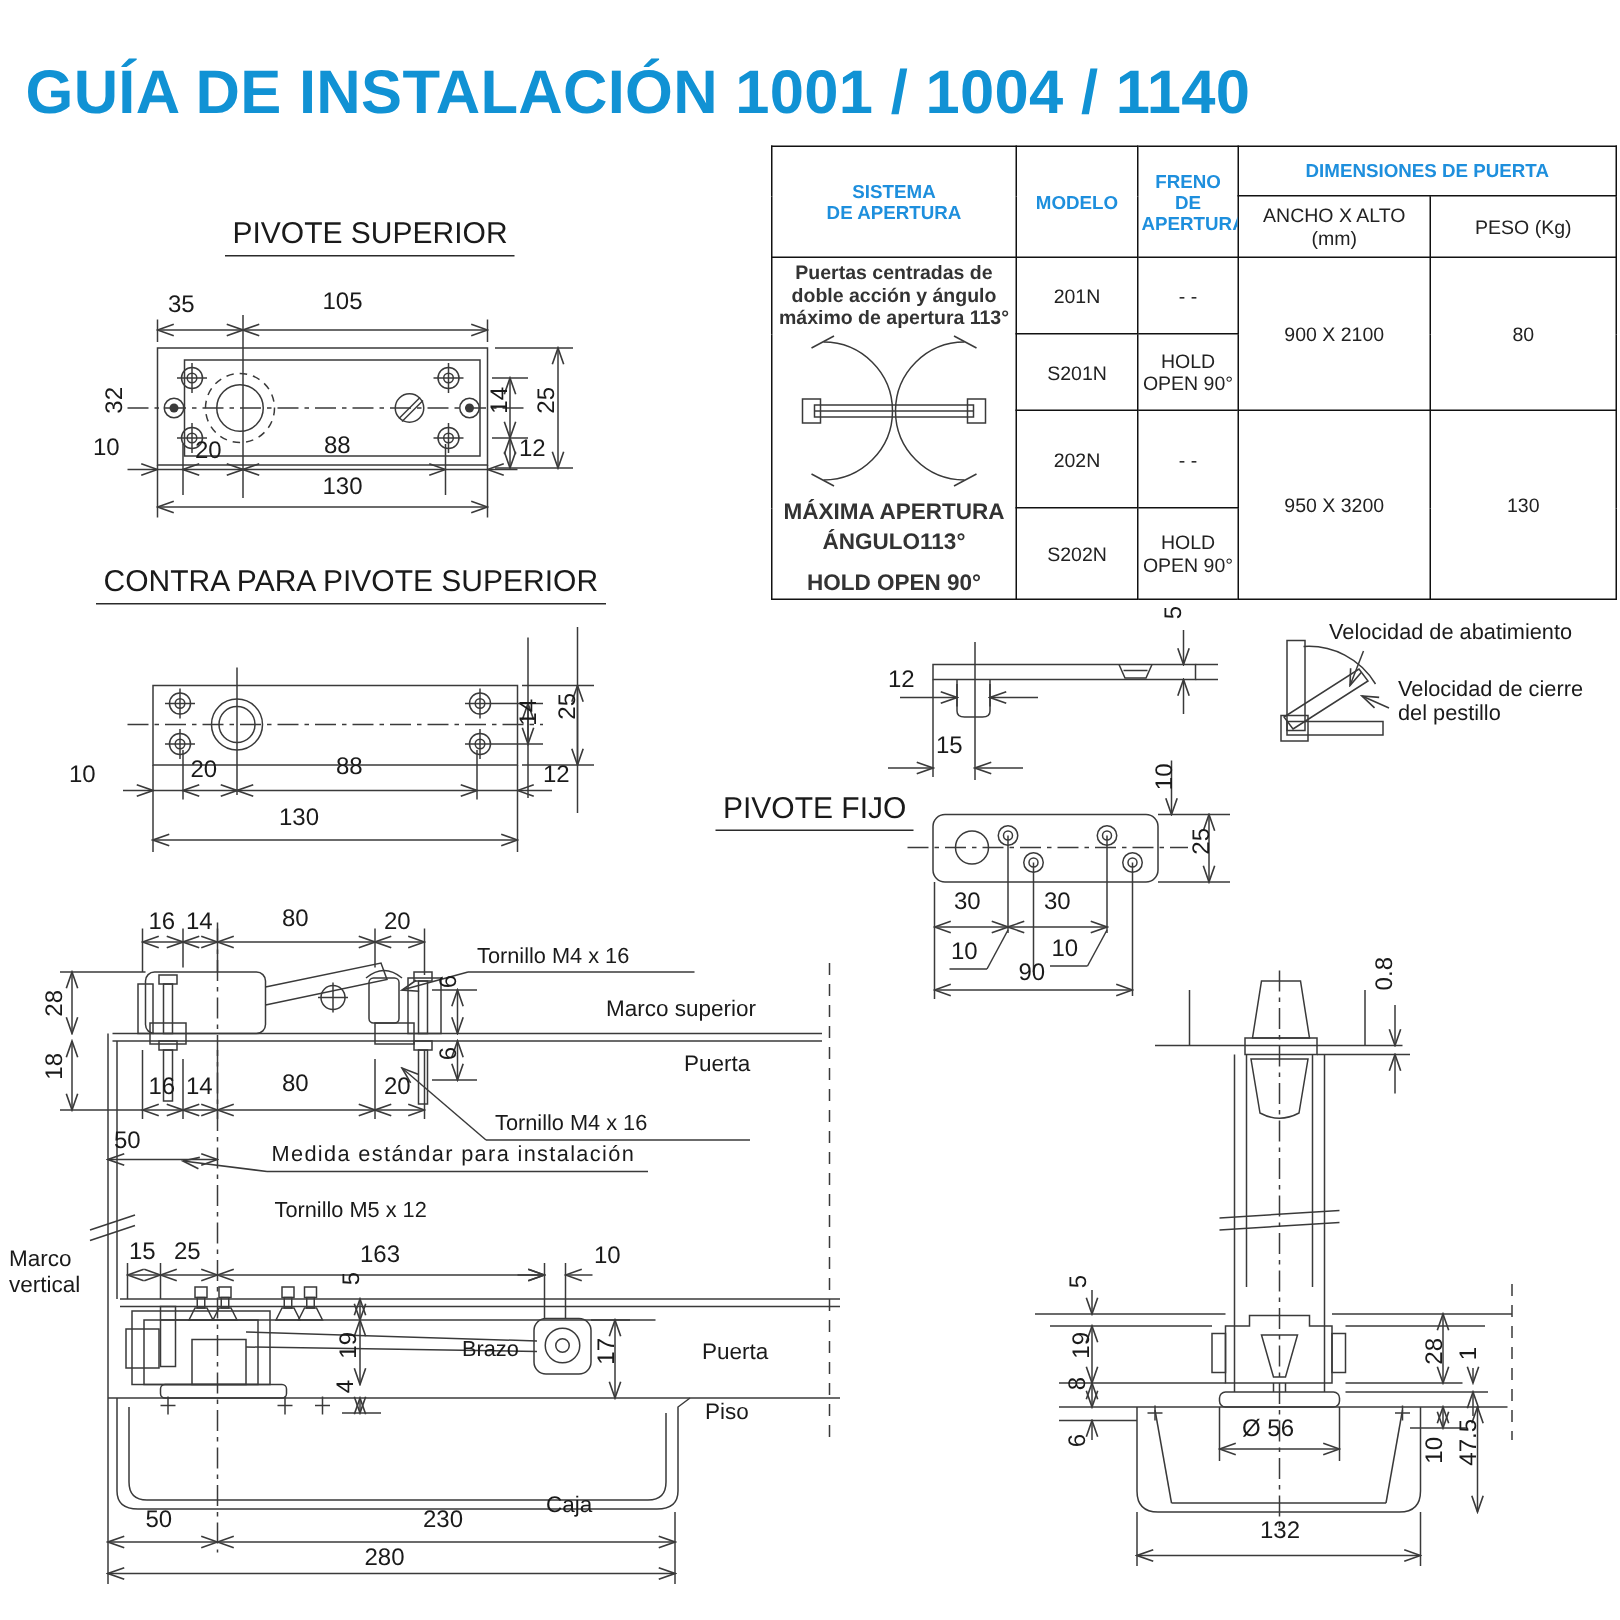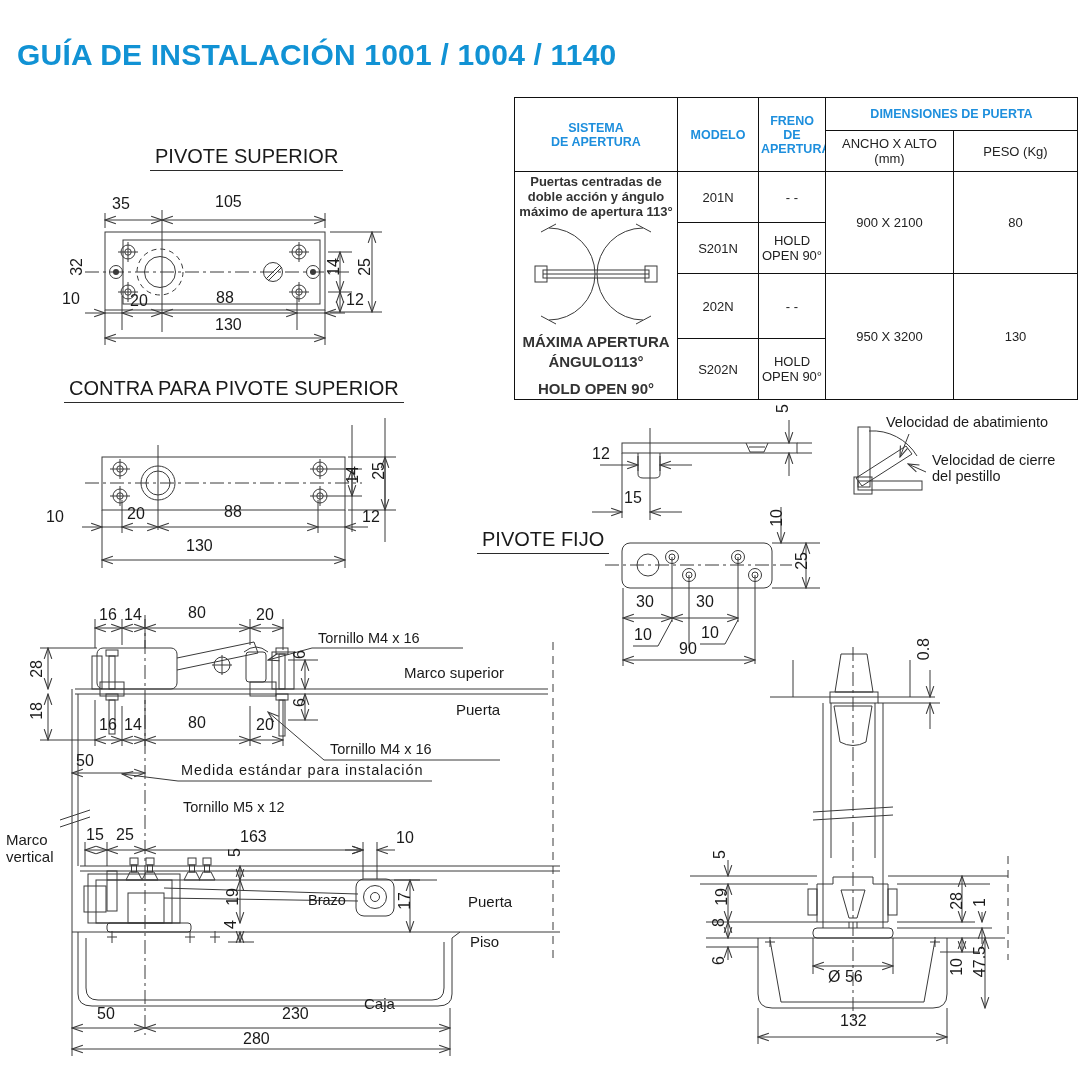--- a/index.html
+++ b/index.html
@@ -4,21 +4,21 @@
 <style>
   html,body{margin:0;padding:0;background:#fff;}
   #page{position:relative;width:1080px;height:1080px;background:#ffffff;overflow:hidden;
         font-family:"Liberation Sans",sans-serif;color:#1a1a1a;}
   #art{position:absolute;left:0;top:0;}
   .t{position:absolute;font:16px "Liberation Sans",sans-serif;color:#1a1a1a;line-height:1.12;white-space:pre-line;}
   .lb{font-size:14.5px;}
   .s{font-size:15px;}
   .v{writing-mode:vertical-rl;transform:rotate(180deg);}
   .dt{font-size:20px;border-bottom:1.6px solid #2b2b2b;padding:0 5px 3px 5px;white-space:nowrap;}
-  .pagetitle{position:absolute;left:17px;top:38px;font-size:30px;font-weight:700;color:#1192d4;
+  .pagetitle{position:absolute;left:17px;top:38px;font-size:41px;font-weight:700;color:#1192d4;
              letter-spacing:.2px;white-space:nowrap;}
   
   #spec{position:absolute;left:514px;top:97px;border-collapse:collapse;table-layout:fixed;width:563px;}
   #spec th,#spec td{border:1.6px solid #111;text-align:center;vertical-align:middle;
         font-size:13px;padding:2px;overflow:hidden;font-weight:bold;}
   #spec .hd{color:#1e8fdd;font-weight:700;font-size:12.5px;}
   #spec .bk{color:#222;font-weight:400;}
   .pre{white-space:pre-line;}
   .sistema-cell{font-size:11.5px;color:#333;}
   .sistema-cell .note{font-size:15px;margin-top:3px;}
@@ -465,21 +465,21 @@
 
   <div class="t v" style="left:915px;top:638px;">0.8</div>
   <div class="t v" style="left:711px;top:850px;">5</div>
   <div class="t v" style="left:713px;top:888px;">19</div>
   <div class="t v" style="left:710px;top:918px;">8</div>
   <div class="t v" style="left:710px;top:956px;">6</div>
   <div class="t v" style="left:948px;top:892px;">28</div>
   <div class="t v" style="left:971px;top:898px;">1</div>
   <div class="t v" style="left:948px;top:958px;">10</div>
   <div class="t v" style="left:971px;top:946px;">47.5</div>
-  <div class="t" style="left:828px;top:968px;text-align:right;">Ø 56</div>
+  <div class="t" style="left:828px;top:944px;text-align:right;">Ø 56</div>
   <div class="t" style="left:840px;top:1012px;">132</div>
 
   <table id="spec">
     <colgroup>
         <col style="width:163px">
         <col style="width:81px">
         <col style="width:67px">
         <col style="width:128px">
         <col style="width:124px">
       </colgroup>

